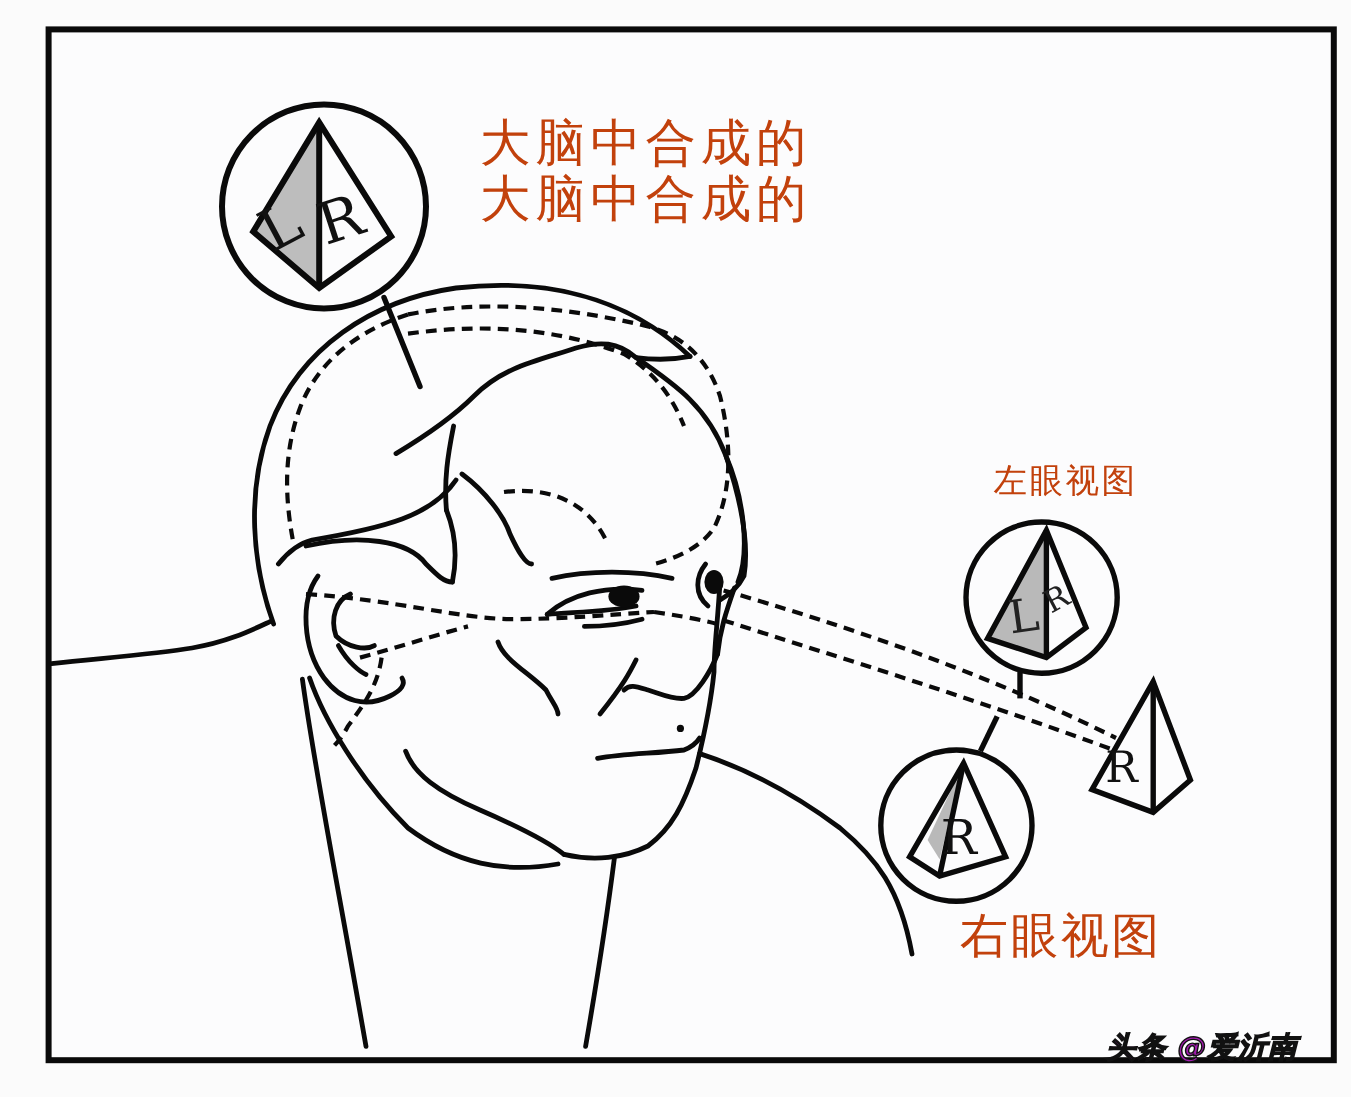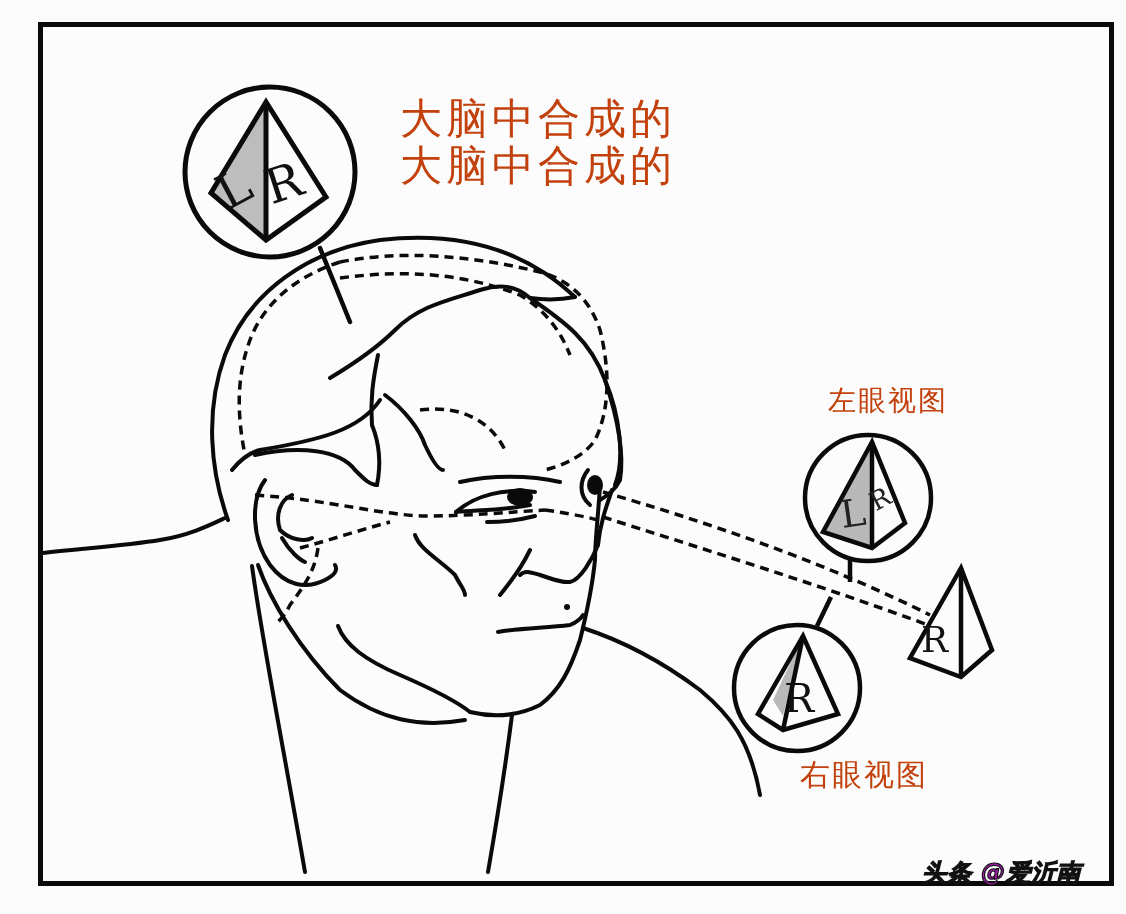--- a/index.html
+++ b/index.html
@@ -50,21 +50,21 @@
       display: block;
     }
     .label-left {
       left: 828px;
       top: 385px;
       font-size: 28px;
     }
     .label-right {
       left: 800px;
       top: 758px;
-      font-size: 30px;
+      font-size: 40px;
     }
     .watermark {
       position: absolute;
       left: 922px;
       top: 857px;
       font-family: "DejaVu Sans", "Liberation Sans", sans-serif;
       font-size: 24px;
       color: #a21caf;
       -webkit-text-stroke: 1.2px #111;
       font-weight: bold;

